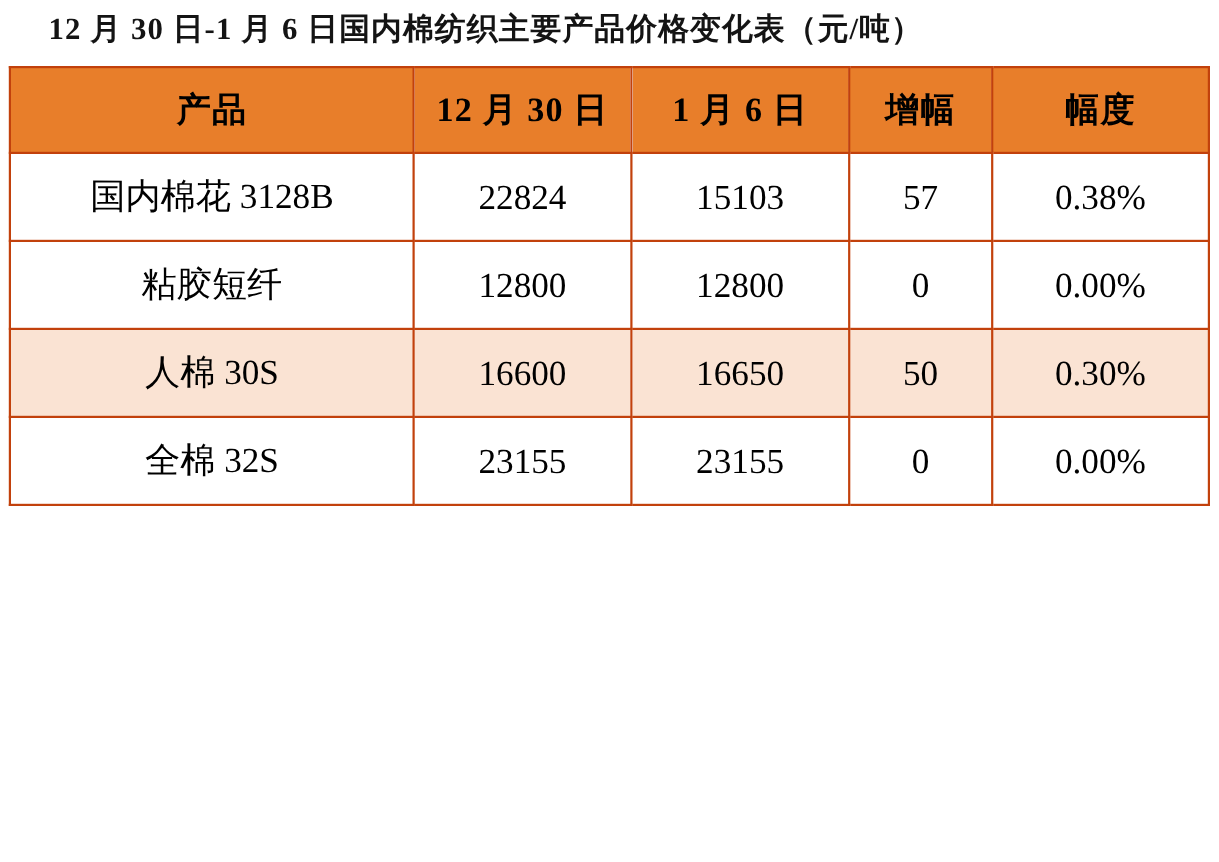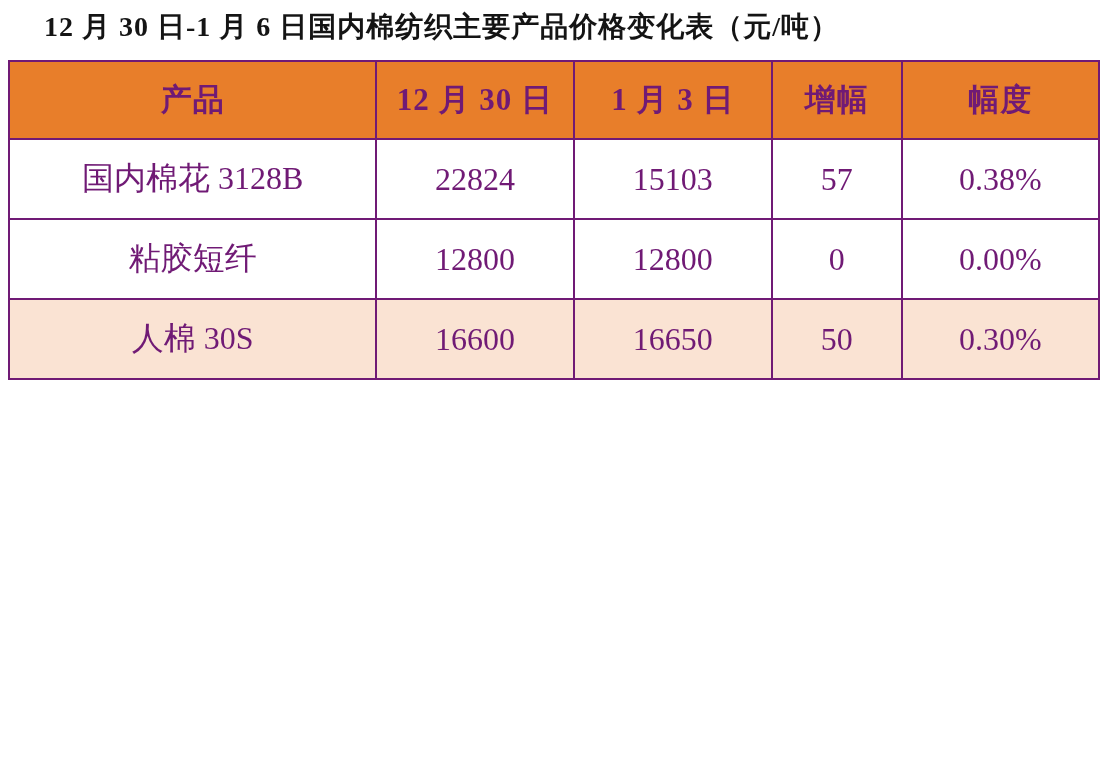--- a/index.html
+++ b/index.html
@@ -32,24 +32,24 @@
   table.price-table {
     position: absolute;
     left: 8px;
     top: 60px;
     width: 1092px;
     border-collapse: collapse;
     table-layout: fixed;
   }
   table.price-table th,
   table.price-table td {
-    border: 2px solid #701a75;
+    border: 2px solid #c2410c;
     text-align: center;
     vertical-align: middle;
-    color: #701a75;
+    color: #000000;
     padding: 0;
     overflow: hidden;
   }
   table.price-table th {
     height: 76px;
     background: #e87e2a;
     font-weight: bold;
     font-size: 31px;
     letter-spacing: 1px;
   }
@@ -79,21 +79,21 @@
       <col class="c-product">
       <col class="c-dec30">
       <col class="c-jan6">
       <col class="c-change">
       <col class="c-rate">
     </colgroup>
     <thead>
       <tr>
         <th>产品</th>
         <th>12 月 30 日</th>
-        <th>1 月 3 日</th>
+        <th>1 月 6 日</th>
         <th>增幅</th>
         <th>幅度</th>
       </tr>
     </thead>
     <tbody>
       <tr>
         <td>国内棉花 3128B</td>
         <td>22824</td>
         <td>15103</td>
         <td>57</td>
@@ -106,16 +106,23 @@
         <td>0</td>
         <td>0.00%</td>
       </tr>
       <tr class="alt">
         <td>人棉 30S</td>
         <td>16600</td>
         <td>16650</td>
         <td>50</td>
         <td>0.30%</td>
       </tr>
+      <tr>
+        <td>全棉 32S</td>
+        <td>23155</td>
+        <td>23155</td>
+        <td>0</td>
+        <td>0.00%</td>
+      </tr>
     </tbody>
   </table>
 
 </div>
 
 </body></html>

